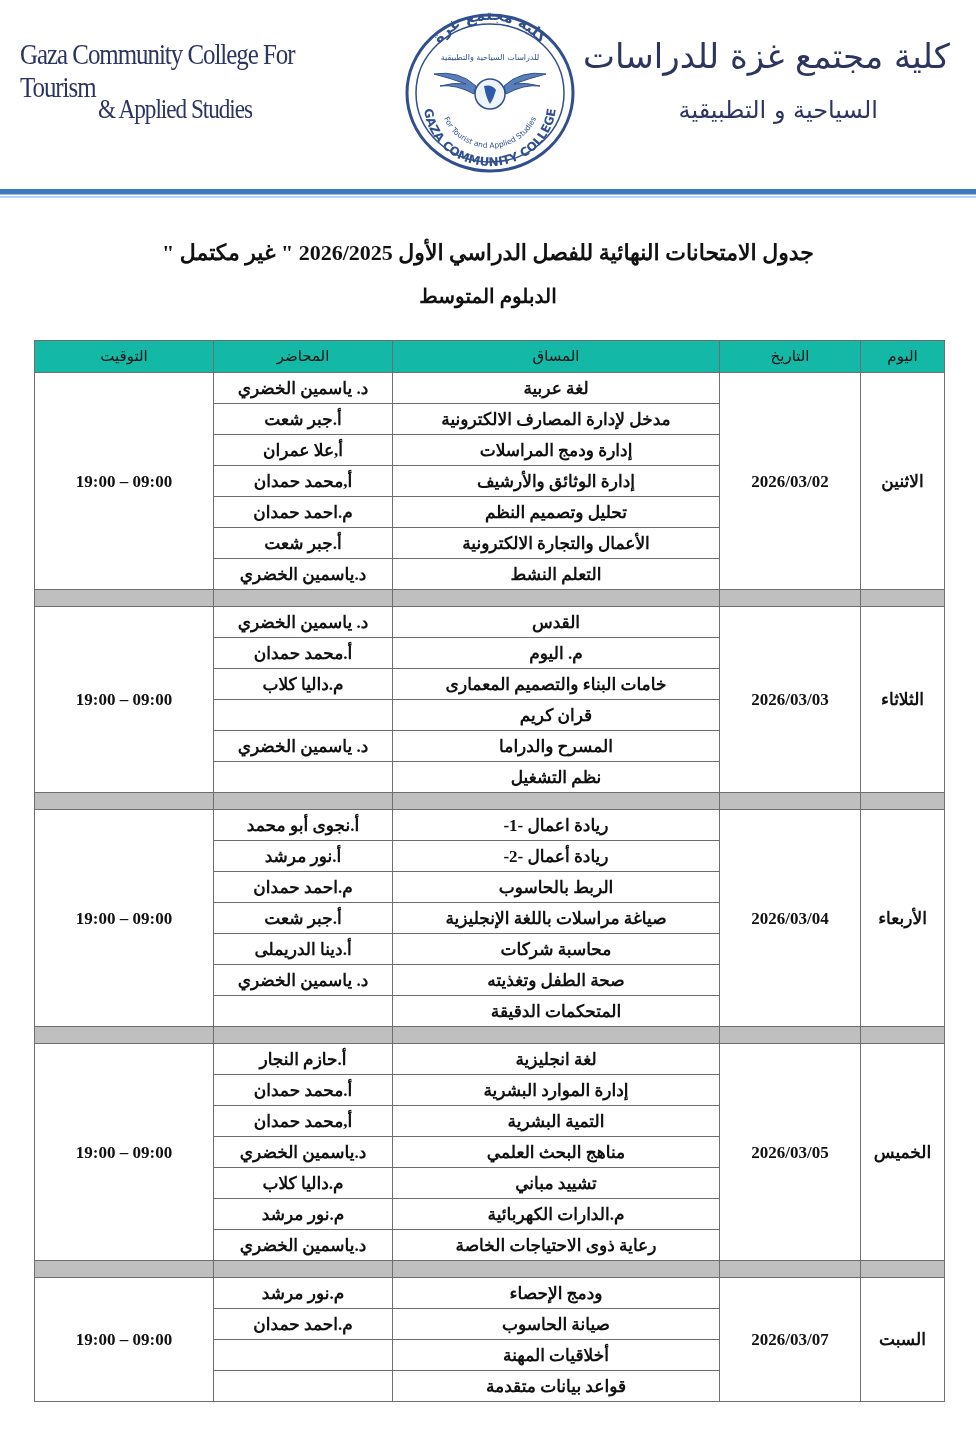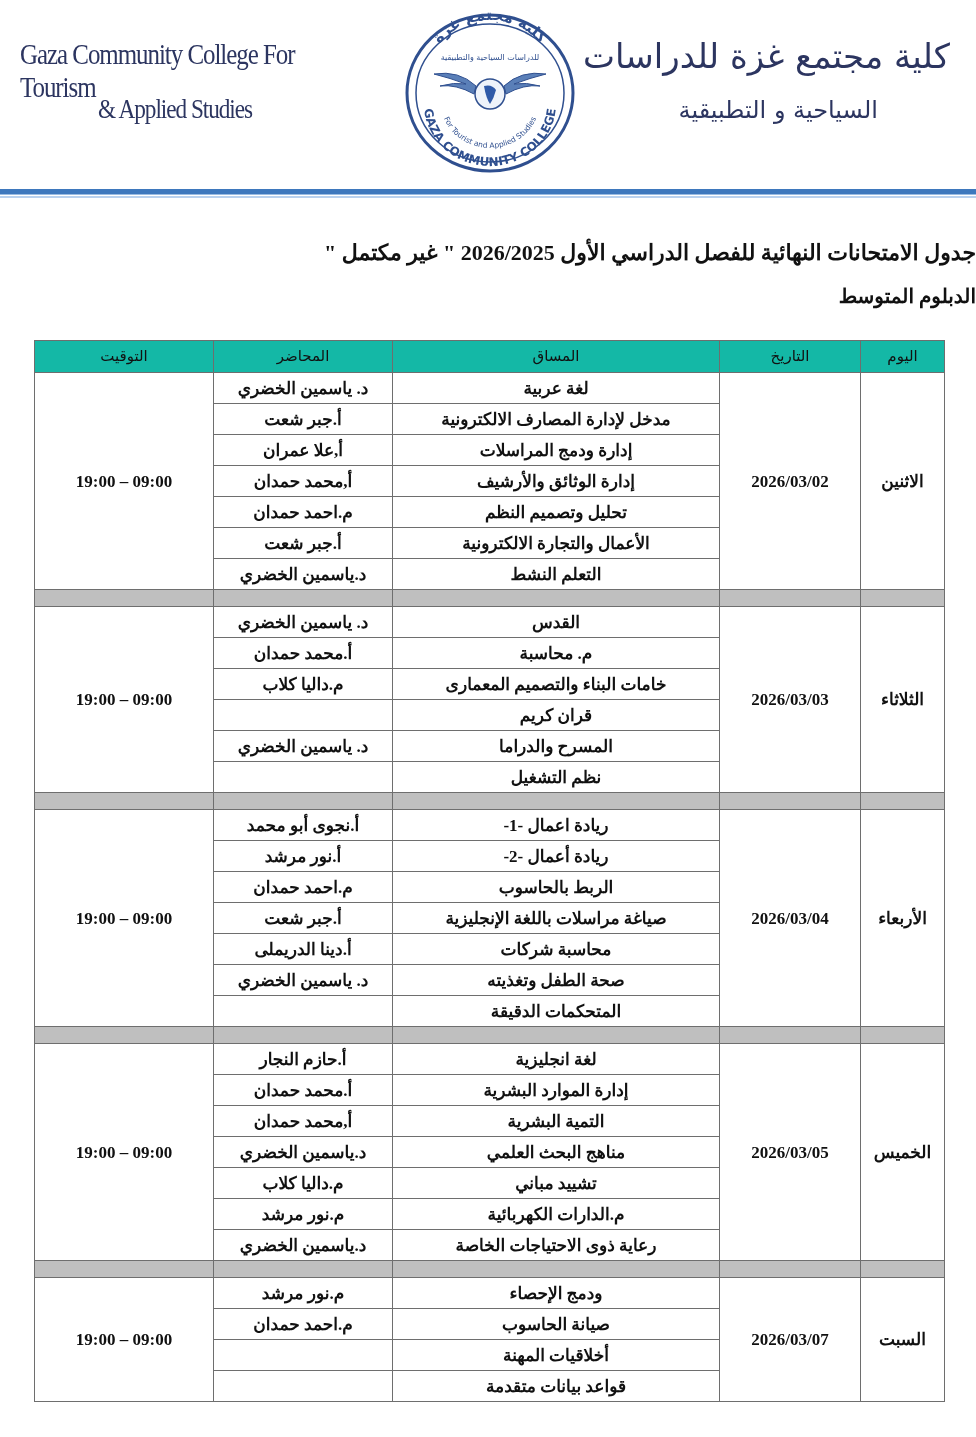--- a/index.html
+++ b/index.html
@@ -17,21 +17,21 @@
   .ar-name.l1 { top: 36px; font-size: 34px; right: 26px; letter-spacing: 0px; }
   .ar-name.l2 { top: 96px; font-size: 24px; right: 98px; }
 
   .logo { position: absolute; left: 404px; top: 12px; width: 172px; height: 162px; }
   .rule { position: absolute; left: 0; width: 976px; }
   .rule.r1 { top: 189px; height: 5px; background: #3e78bd; }
   .rule.r2 { top: 194px; height: 1px; background: #9bbce2; }
   .rule.r3 { top: 196px; height: 2px; background: #b9d1ee; }
 
   
-  .title { position: absolute; left: 0; width: 976px; text-align: right; direction: rtl;
+  .title { position: absolute; left: 0; width: 976px; text-align: center; direction: rtl;
            font-family: "Liberation Serif", "DejaVu Serif", serif; font-weight: bold; color: #111; }
   .title.t1 { top: 240px; font-size: 22px; }
   .title.t2 { top: 284px; font-size: 20px; }
 
   
   .schedule { position: absolute; left: 34px; top: 340px; width: 910px;
               border-collapse: collapse; direction: rtl; table-layout: fixed;
               font-family: "Liberation Serif", "DejaVu Serif", serif; }
   .schedule td, .schedule th { border: 1.5px solid #6e6e6e; padding: 0; text-align: center;
               vertical-align: middle; font-weight: bold; font-size: 17px; line-height: 1; }
@@ -150,21 +150,21 @@
         <td></td>
       </tr>
       <tr>
         <td class="day-cell" rowspan="6">الثلاثاء</td>
         <td class="date-cell" rowspan="6">2026/03/03</td>
         <td class="row course-cell">القدس</td>
         <td class="row lect-cell">د. ياسمين الخضري</td>
         <td class="time-cell" rowspan="6">19:00 – 09:00</td>
       </tr>
       <tr>
-        <td class="row course-cell">م. محاسبة</td>
+        <td class="row course-cell">م. اليوم</td>
         <td class="row lect-cell">أ.محمد حمدان</td>
       </tr>
       <tr>
         <td class="row course-cell">خامات البناء والتصميم المعمارى</td>
         <td class="row lect-cell">م.داليا كلاب</td>
       </tr>
       <tr>
         <td class="row course-cell">قران كريم</td>
         <td class="row lect-cell"></td>
       </tr>

